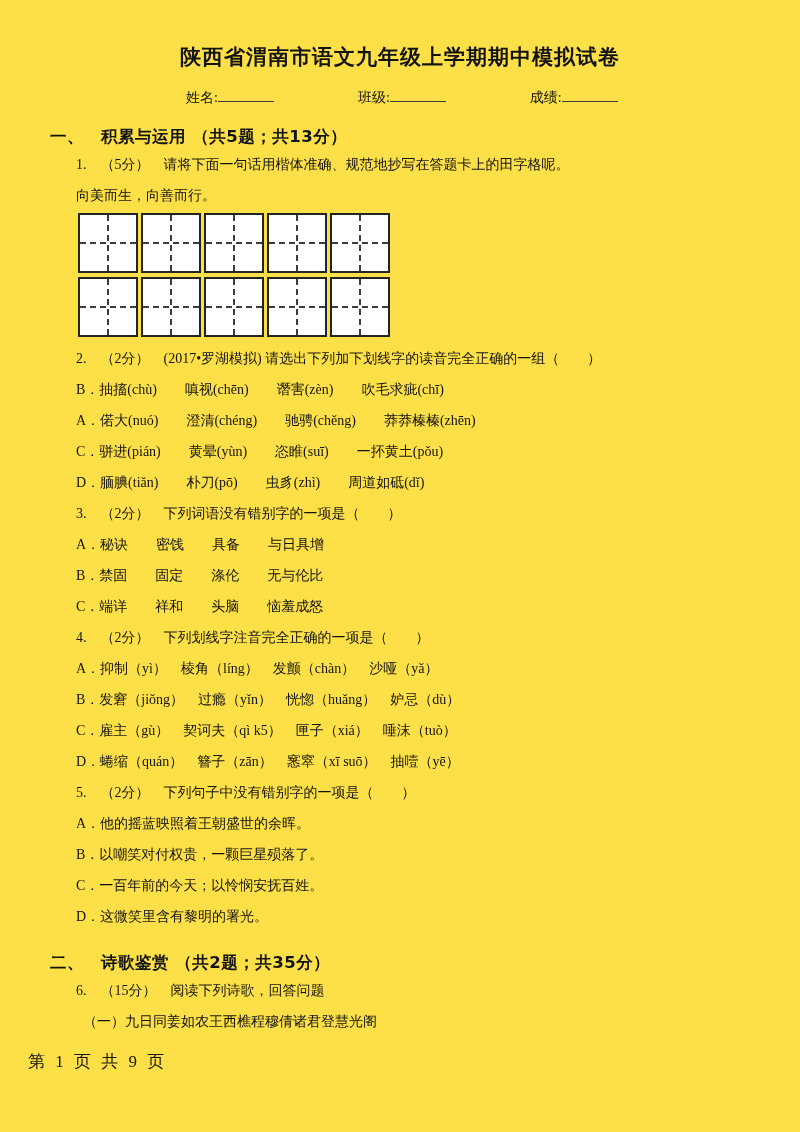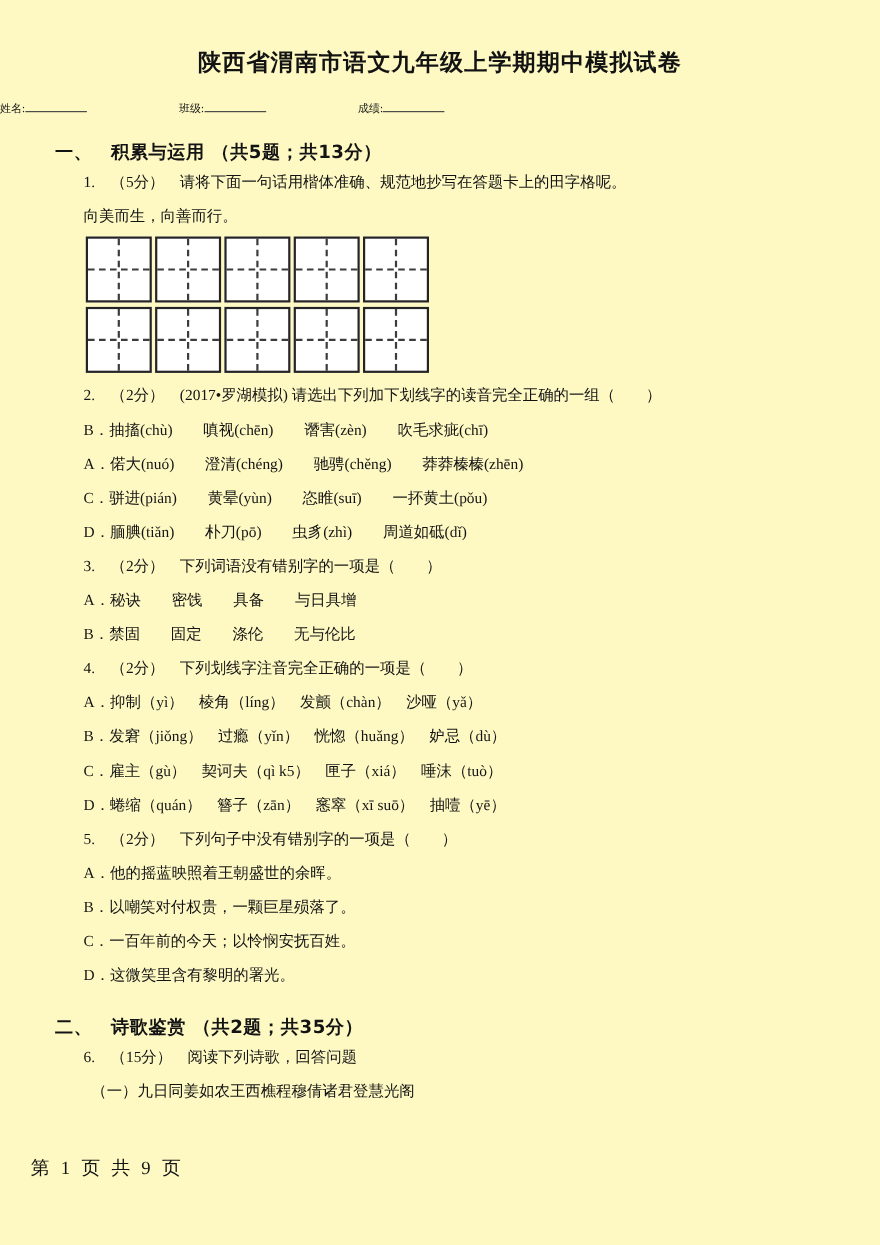--- a/index.html
+++ b/index.html
@@ -2,39 +2,40 @@
 <html><head>
 <meta charset="utf-8">
 <style>
   * { box-sizing: border-box; }
   html, body { margin: 0; padding: 0; background: #ffffff; }
   .page {
     position: relative;
     width: 800px;
     height: 1132px;
     margin: 0 auto;
-    background: #fef9c3;
+    background: #fde047;
     color: #131313;
     font-family: "Liberation Serif", "DejaVu Serif", serif;
     overflow: hidden;
   }
   .title {
     margin: 0;
     padding-top: 44px;
     text-align: center;
     font-size: 21px;
     line-height: 27px;
     font-weight: 700;
     letter-spacing: 1px;
     font-family: "DejaVu Sans", "Liberation Sans", sans-serif;
   }
   .meta-row {
     display: flex;
     margin-top: 18px;
-    font-size: 10px;
+    padding-left: 186px;
+    font-size: 14px;
     line-height: 16px;
   }
   .meta-item { margin-right: 84px; white-space: nowrap; }
   .blank {
     display: inline-block;
     width: 56px;
     height: 13px;
     border-bottom: 1.5px solid #3a3a3a;
     vertical-align: baseline;
   }
@@ -125,20 +126,21 @@
 
   <p class="line gap-top">2.　（2分）　(2017•罗湖模拟) 请选出下列加下划线字的读音完全正确的一组（　　）</p>
   <p class="line">B．抽搐(chù)　　嗔视(chēn)　　谮害(zèn)　　吹毛求疵(chī)</p>
   <p class="line">A．偌大(nuó)　　澄清(chéng)　　驰骋(chěng)　　莽莽榛榛(zhēn)</p>
   <p class="line">C．骈进(pián)　　黄晕(yùn)　　恣睢(suī)　　一抔黄土(pǒu)</p>
   <p class="line">D．腼腆(tiǎn)　　朴刀(pō)　　虫豸(zhì)　　周道如砥(dǐ)</p>
 
   <p class="line">3.　（2分）　下列词语没有错别字的一项是（　　）</p>
   <p class="line">A．秘诀　　密饯　　具备　　与日具增</p>
   <p class="line">B．禁固　　固定　　涤伦　　无与伦比</p>
+  <p class="line">C．端详　　祥和　　头脑　　恼羞成怒</p>
 
   <p class="line">4.　（2分）　下列划线字注音完全正确的一项是（　　）</p>
   <p class="line">A．抑制（yì）　棱角（líng）　发颤（chàn）　沙哑（yǎ）</p>
   <p class="line">B．发窘（jiǒng）　过瘾（yǐn）　恍惚（huǎng）　妒忌（dù）</p>
   <p class="line">C．雇主（gù）　契诃夫（qì k5）　匣子（xiá）　唾沫（tuò）</p>
   <p class="line">D．蜷缩（quán）　簪子（zān）　窸窣（xī suō）　抽噎（yē）</p>
 
   <p class="line">5.　（2分）　下列句子中没有错别字的一项是（　　）</p>
   <p class="line">A．他的摇蓝映照着王朝盛世的余晖。</p>
   <p class="line">B．以嘲笑对付权贵，一颗巨星殒落了。</p>

